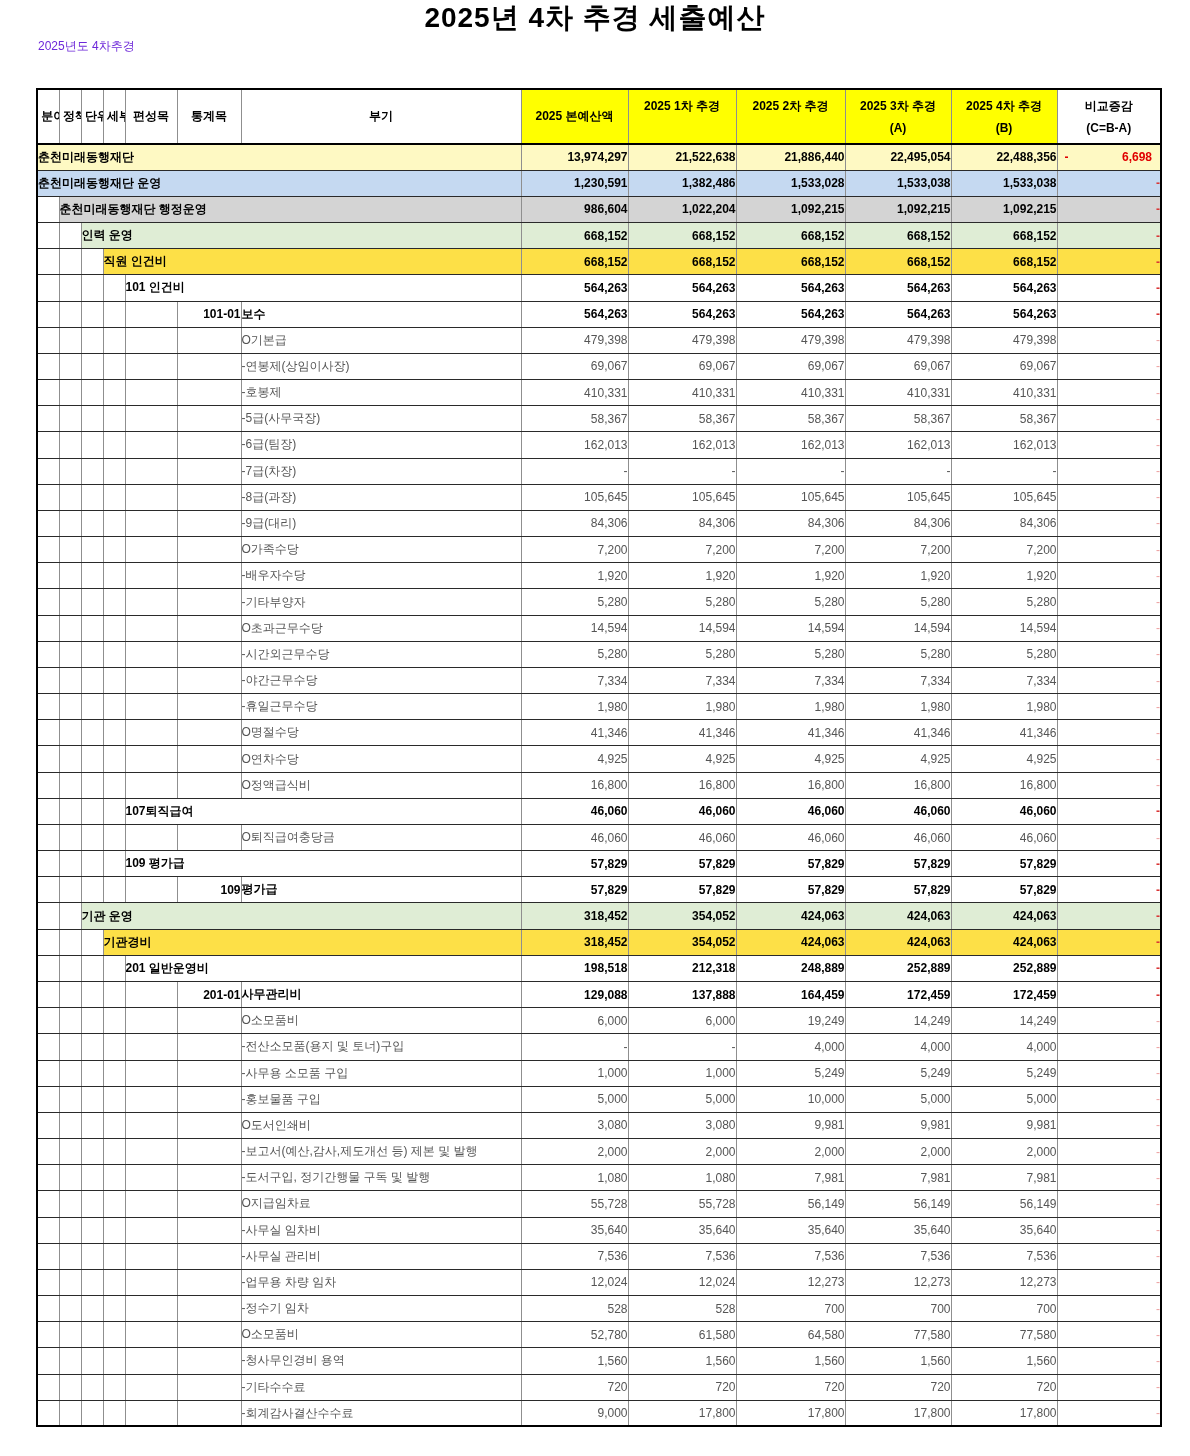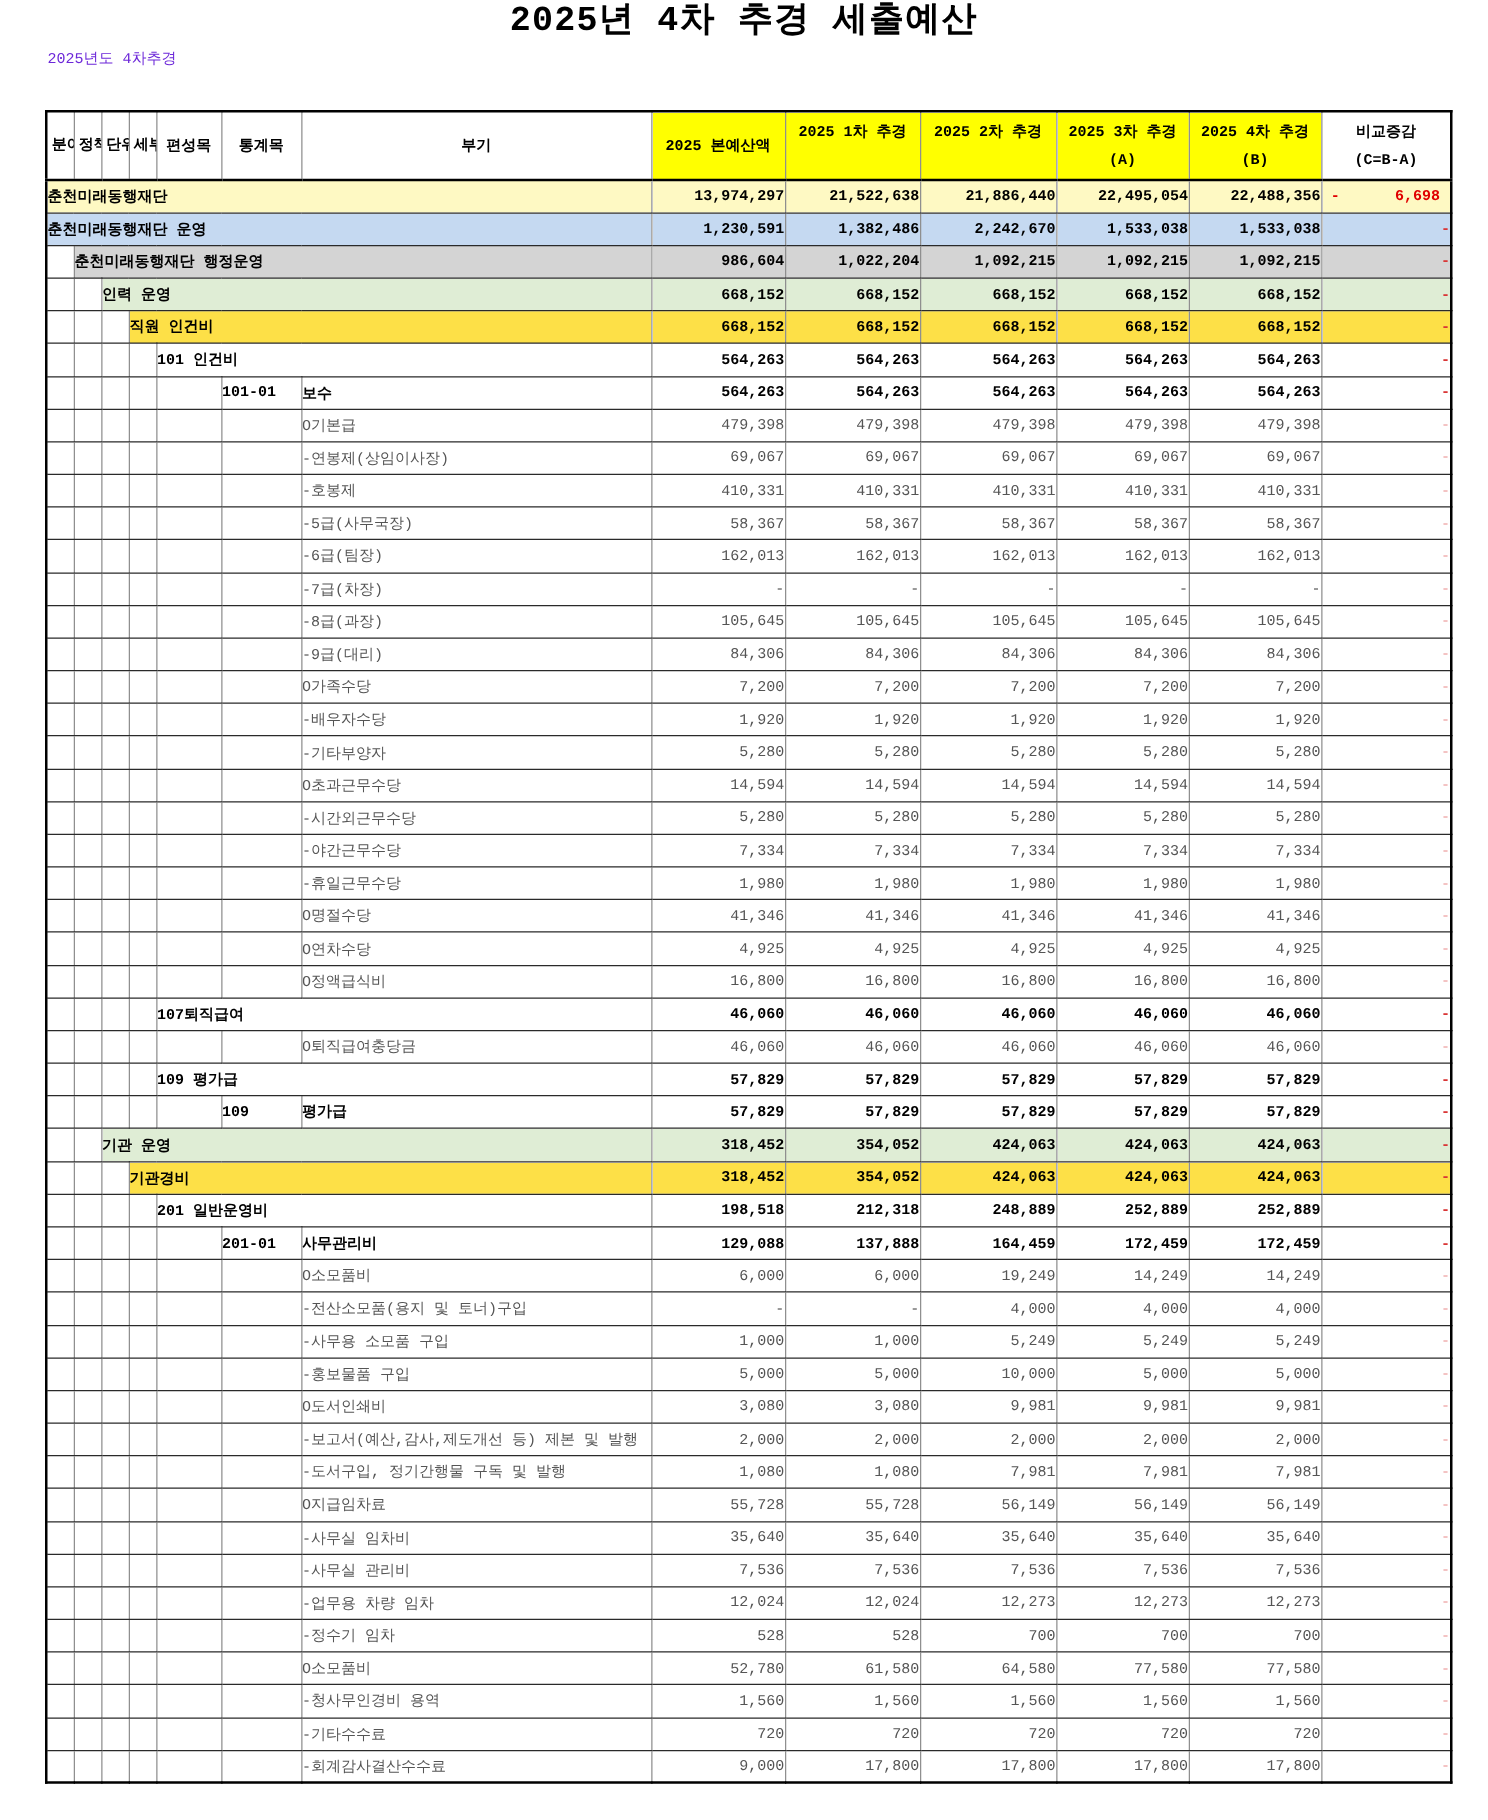--- a/index.html
+++ b/index.html
@@ -1,18 +1,18 @@
 <!DOCTYPE html>
 <html><head>
 <meta charset="utf-8">
 <style>
   html,body{margin:0;padding:0;background:#fff;}
   .page{
     width:1190px;height:1456px;background:#fff;position:relative;
-    font-family:Liberation Mono, monospace;color:#000;
+    font-family:Liberation Sans, sans-serif;color:#000;
     overflow:hidden;
   }
   .page-title{
     margin:0;padding-top:2px;text-align:center;
     font-size:28px;font-weight:bold;letter-spacing:1px;line-height:32px;
   }
   .page-subtitle{
     margin:4px 0 0 38px;font-size:12px;color:#6d28d9;
   }
   table.budget{
@@ -28,21 +28,21 @@
   thead tr{height:55px;}
   tbody tr{height:26.18px;}
   th{background:#fff;font-weight:bold;border-bottom:2px solid #000 !important;text-align:center;vertical-align:middle;}
   th.narrow span{display:inline-block;width:1.15em;word-break:break-all;line-height:1.25;font-size:12px;}
   th.vhead{vertical-align:top;}
   th.vhead .l1{padding-top:9px;line-height:14px;}
   th.vhead .l2{padding-top:8px;line-height:14px;}
   th.vcenter{vertical-align:middle;}
   td.lead{background:#fff;border-left:1px solid #b8b8b8;border-right:1px solid #b8b8b8;}
   td.lbl{text-align:left;padding-left:6px;}
-  td.code{padding-right:10px;}
+  td.code{text-align:right;padding-right:10px;}
   td.val{text-align:right;padding-right:8px;}
   td.diff{text-align:right;padding-right:8px;}
   tr.r-bold td{font-weight:bold;color:#000;}
   tr.r-leaf td{font-weight:normal;color:#555;}
   tr.r-bold td.diff{color:#d93636;}
   tr.r-leaf td.diff{color:#eda0a0;}
   td.diff.negpair{padding:0 8px 0 7px;}
   td.diff.negpair .pair{display:flex;justify-content:space-between;align-items:center;color:#e00000;font-weight:bold;}
   .bg-green{background:#fef9c3;}
   .bg-blue{background:#c5d9f1;}
@@ -121,21 +121,21 @@
             <div class="pair">
               <span>-</span>
               <span>6,698</span>
             </div>
           </td>
         </tr>
         <tr class="r-bold">
           <td colspan="7" class="lbl bg-blue">춘천미래동행재단 운영</td>
           <td class="val bg-blue">1,230,591</td>
           <td class="val bg-blue">1,382,486</td>
-          <td class="val bg-blue">2,242,670</td>
+          <td class="val bg-blue">1,533,028</td>
           <td class="val bg-blue">1,533,038</td>
           <td class="val bg-blue">1,533,038</td>
           <td class="diff bg-blue">-</td>
         </tr>
         <tr class="r-bold">
           <td class="lead"></td>
           <td colspan="6" class="lbl bg-gray">춘천미래동행재단 행정운영</td>
           <td class="val bg-gray">986,604</td>
           <td class="val bg-gray">1,022,204</td>
           <td class="val bg-gray">1,092,215</td>

